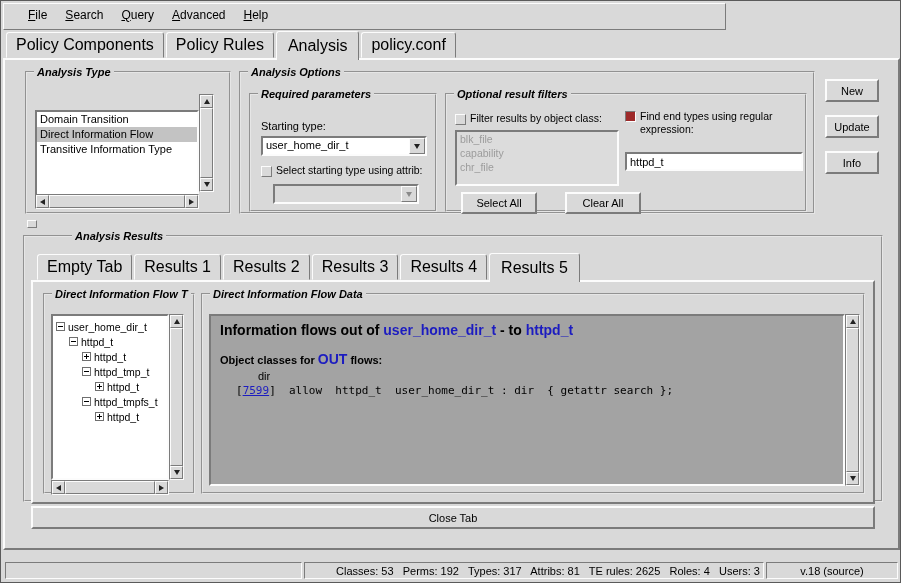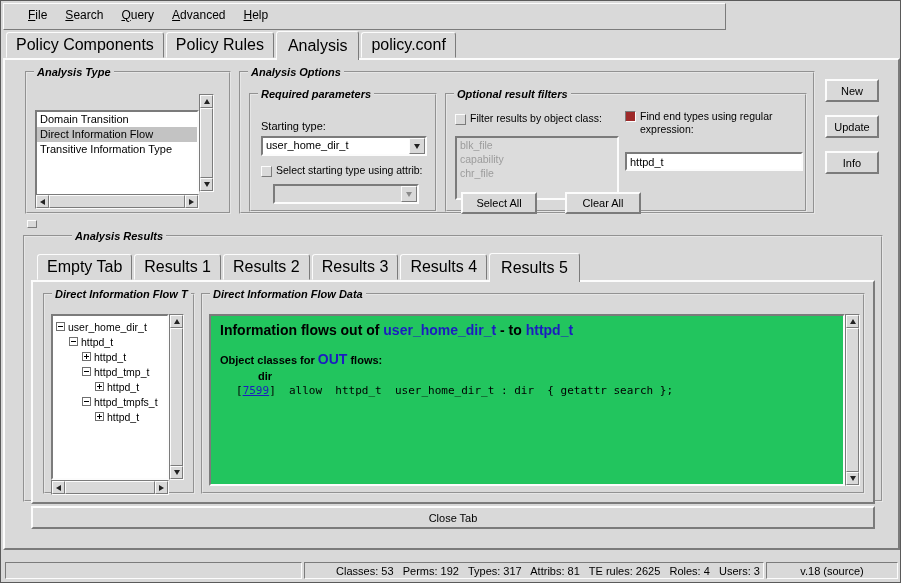--- a/index.html
+++ b/index.html
@@ -85,27 +85,27 @@
   .tree { position:absolute; background:#fff; overflow:hidden; padding-top:3px;
           border:2px solid; border-color:#7b7b7b #fcfcfc #fcfcfc #7b7b7b; }
   .tnode { display:flex; align-items:center; height:15px; font-size:10.5px; white-space:nowrap; }
   .tnode.lv0 { padding-left:3px; } .tnode.lv1 { padding-left:16px; }
   .tnode.lv2 { padding-left:29px; } .tnode.lv3 { padding-left:42px; }
   .exp { width:9px; height:9px; background:#fff; border:1px solid #6f6f6f;
          margin-right:3px; flex:0 0 auto; position:relative; }
   .exp::before { content:""; position:absolute; left:1px; right:1px; top:3px; height:1px; background:#000; }
   .exp.plus::after { content:""; position:absolute; top:1px; bottom:1px; left:3px; width:1px; background:#000; }
 
-  .textarea { position:absolute; background:#22c55e; overflow:hidden; padding:6px 9px;
+  .textarea { position:absolute; background:#a3a3a3; overflow:hidden; padding:6px 9px;
               border:2px solid; border-color:#7b7b7b #fcfcfc #fcfcfc #7b7b7b; }
   .flow-heading { font-size:14px; font-weight:bold; color:#000; white-space:pre; }
   .flow-heading .type { color:var(--link-blue); }
   .classes-line { margin-top:13px; font-size:11px; font-weight:bold; white-space:pre; }
   .classes-line .dirword { color:var(--link-blue); font-size:14px; }
-  .obj-class { font-size:11px; font-weight:bold; margin-left:38px; margin-top:3px; }
+  .obj-class { font-size:11px; font-weight:normal; margin-left:38px; margin-top:3px; }
   .rule-line { font-family:"DejaVu Sans Mono","Liberation Mono",monospace; font-size:11px;
                margin-left:16px; margin-top:2px; white-space:pre; }
   .rule-line .rule-num { color:var(--link-blue); text-decoration:underline; cursor:pointer; }
 
   .status-box { position:absolute; height:17px; background:#d9d9d9; font-size:11px;
                 border:1px solid; border-color:#7b7b7b #fcfcfc #fcfcfc #7b7b7b;
                 display:flex; align-items:center; justify-content:center; white-space:pre; }
 </style>
 </head>
 <body>
@@ -179,21 +179,21 @@
             </div>
         </div>
       </fieldset>
 
       <fieldset style="left:204px;top:10px;width:362px;height:124px;">
         <legend>Optional result filters</legend>
         <div class="cb-row" style="left:8px;top:12px;">
           <span class="cb"></span>
           <span class="cb-label">Filter results by object class:</span>
         </div>
-        <div class="listbox disabled" style="left:8px;top:36px;width:164px;height:64px;">
+        <div class="listbox disabled" style="left:8px;top:30px;width:164px;height:56px;">
           <div class="item">blk_file</div>
           <div class="item">capability</div>
           <div class="item">chr_file</div>
         </div>
         <div class="btn" style="left:14px;top:92px;width:76px;height:22px;">Select All</div>
         <div class="btn" style="left:98px;top:92px;width:76px;height:22px;margin-left:20px;">Clear All</div>
         <div class="cb-row top" style="left:178px;top:10px;width:178px;">
           <span class="cb checked"></span>
           <span class="cb-label">Find end types using regular expression:</span>
         </div>

